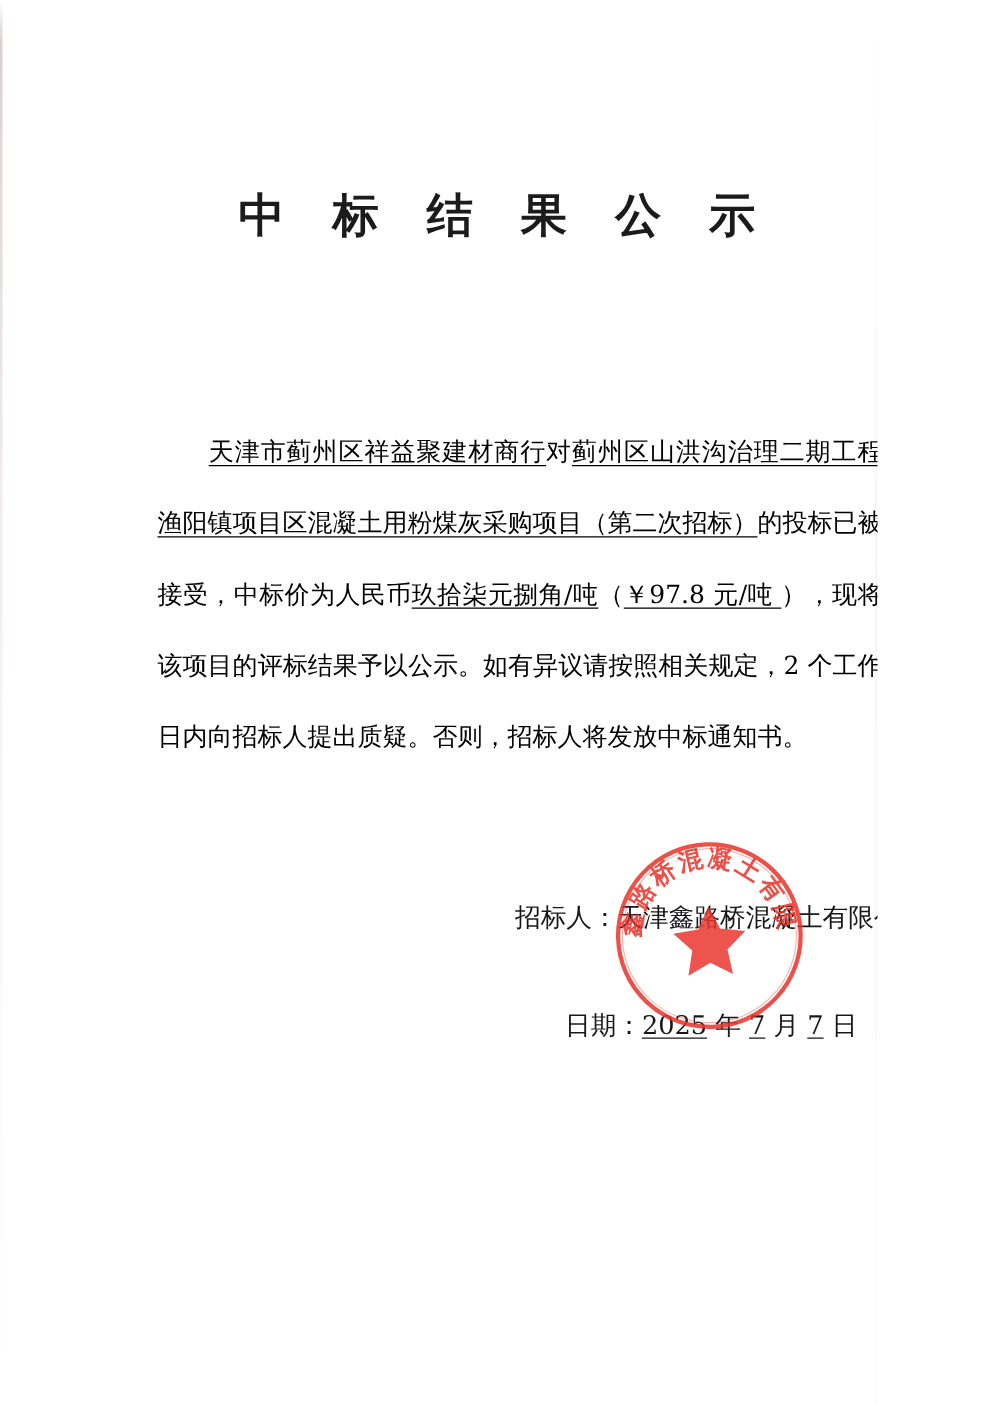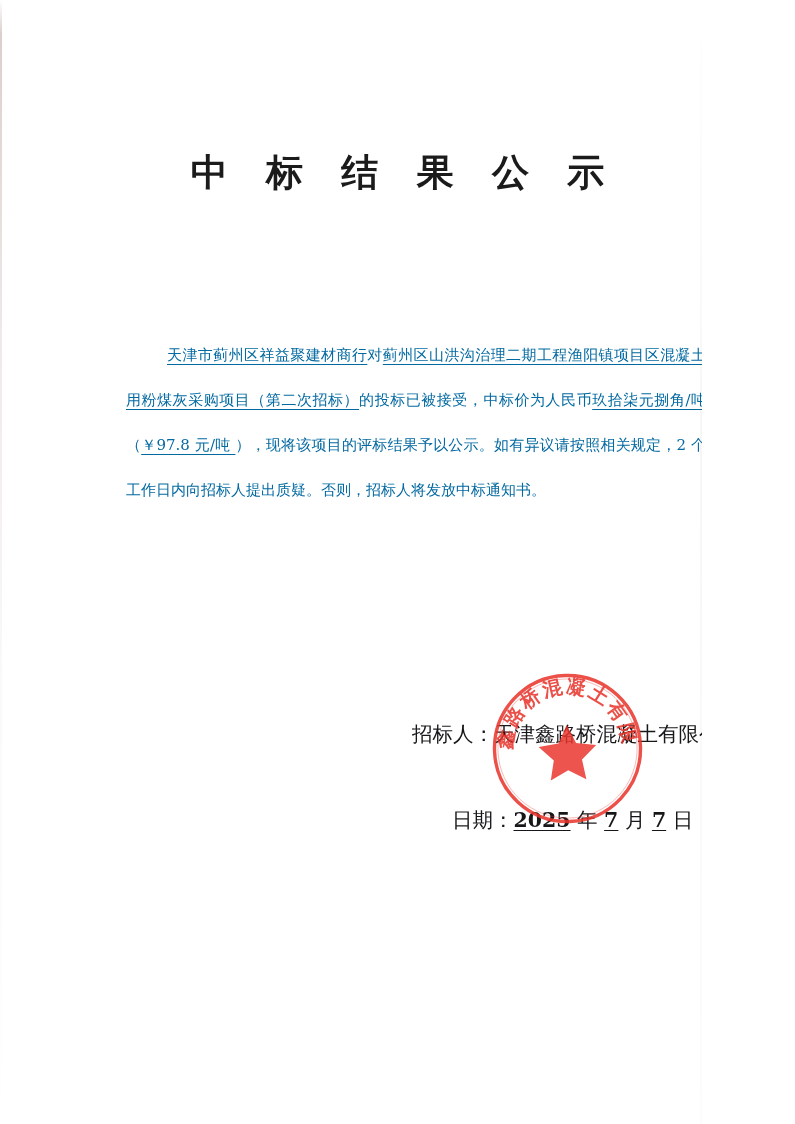--- a/index.html
+++ b/index.html
@@ -60,23 +60,23 @@
     line-height: 46px;
     white-space: pre;
   }
 
   
   #body-block {
     position: absolute;
     left: 126px;
     top: 333px;
     width: 580px;
-    font-size: 15px;
-    line-height: 45px;
-    color: #0369a1;
+    font-size: 20px;
+    line-height: 57px;
+    color: #000000;
     text-align: justify;
     text-justify: inter-ideograph;
   }
   #body-block p {
     margin: 0;
     text-indent: 41px;
   }
   .u {
     text-decoration: underline;
     text-decoration-thickness: 1px;
@@ -100,21 +100,20 @@
     position: absolute;
     left: 452px;
     top: 800px;
     font-size: 20.5px;
     line-height: 41px;
     color: #17171a;
     white-space: nowrap;
   }
   #date-block .u {
     text-underline-offset: 3px;
-    font-weight: bold;
   }
 
   
   #seal {
     position: absolute;
     left: 492px;
     top: 673px;
     width: 151px;
     height: 151px;
     pointer-events: none;

